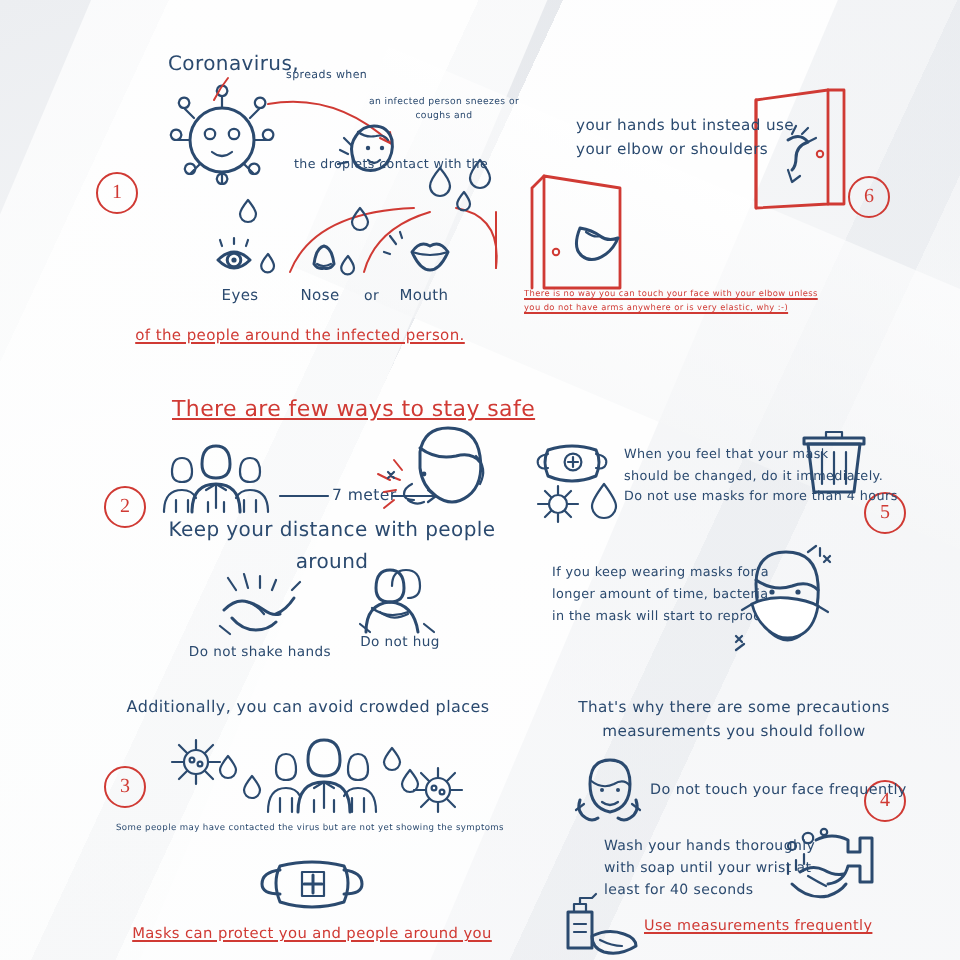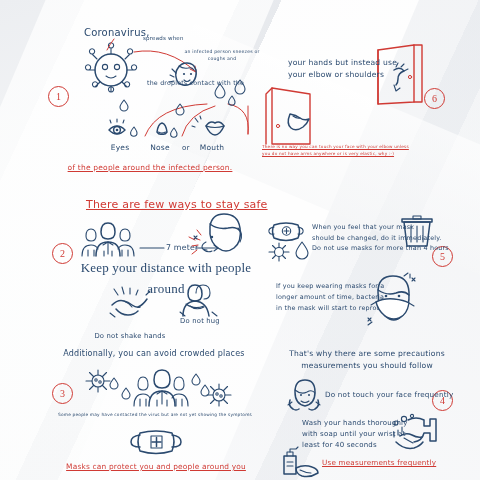--- a/index.html
+++ b/index.html
@@ -214,35 +214,35 @@
       <path d="M22 12 q8 6 18 4 q8 -2 12 3" class="s-ink"></path>
       <path d="M50 16 q6 6 2 14" class="s-ink-t"></path>
       <circle cx="24" cy="25" r="1.2" class="f-ink"></circle>
       <path d="M18 30 q-4 2 -4 5 q0 3 5 3" class="s-ink-t"></path>
       <path d="M16 38 q4 3 8 1" class="s-ink-t"></path>
       <path d="M12 28 l-5 -2 M10 33 l-6 1 M13 23 l-4 -5 M9 38 l-5 4 M7 28 l-6 -3" class="s-red-t"></path>
       <path d="M6 24 l3 3 M9 24 l-3 3" class="s-ink-t"></path>
     </svg>
   </div>
 
-  <div class="txt hand c" style="left:76px;top:258px;width:180px;font-size:13px;line-height:1.6;font-family:Liberation Serif, serif;">
+  <div class="txt hand c" style="left:76px;top:258px;width:180px;font-size:10px;line-height:1.6;">
     <div>Keep your distance with people around</div>
   </div>
 
   <div class="icon" style="left:108px;top:285px;">
     <svg width="44" height="34" viewBox="0 0 44 34">
       <path d="M4 20 q6 -6 12 -4 q4 1 8 4 q4 3 8 2" class="s-ink"></path>
       <path d="M8 24 q5 6 12 6 q6 0 10 -4" class="s-ink"></path>
       <path d="M16 16 q5 2 8 6" class="s-ink-t"></path>
       <path d="M30 22 q5 -2 9 -8" class="s-ink"></path>
       <path d="M6 4 l4 6 M14 2 l2 7 M22 3 l0 6 M30 5 l-2 5" class="s-ink-t"></path>
       <path d="M2 28 l5 4 M38 10 l4 -4" class="s-ink-t"></path>
     </svg>
   </div>
-  <div class="txt hand c" style="left:88px;top:332px;width:84px;font-size:6.8px;">Do not shake hands</div>
+  <div class="txt hand c" style="left:88px;top:322px;width:84px;font-size:6.8px;">Do not shake hands</div>
 
   <div class="icon" style="left:178px;top:282px;">
     <svg width="40" height="36" viewBox="0 0 40 36">
       <path d="M10 12 q0 -9 7 -9 q7 0 7 9 q0 7 -7 7 q-7 0 -7 -7 z" class="s-ink"></path>
       <path d="M18 11 q0 -8 7 -8 q7 0 7 8 q0 6 -6 6" class="s-ink-t"></path>
       <path d="M5 34 q0 -14 12 -15 q12 1 14 15" class="s-ink"></path>
       <path d="M8 22 q8 6 18 2" class="s-ink-t"></path>
       <path d="M12 24 q6 5 14 1" class="s-ink-t"></path>
       <path d="M2 30 l5 4 M34 30 l5 4" class="s-ink-t"></path>
     </svg>

